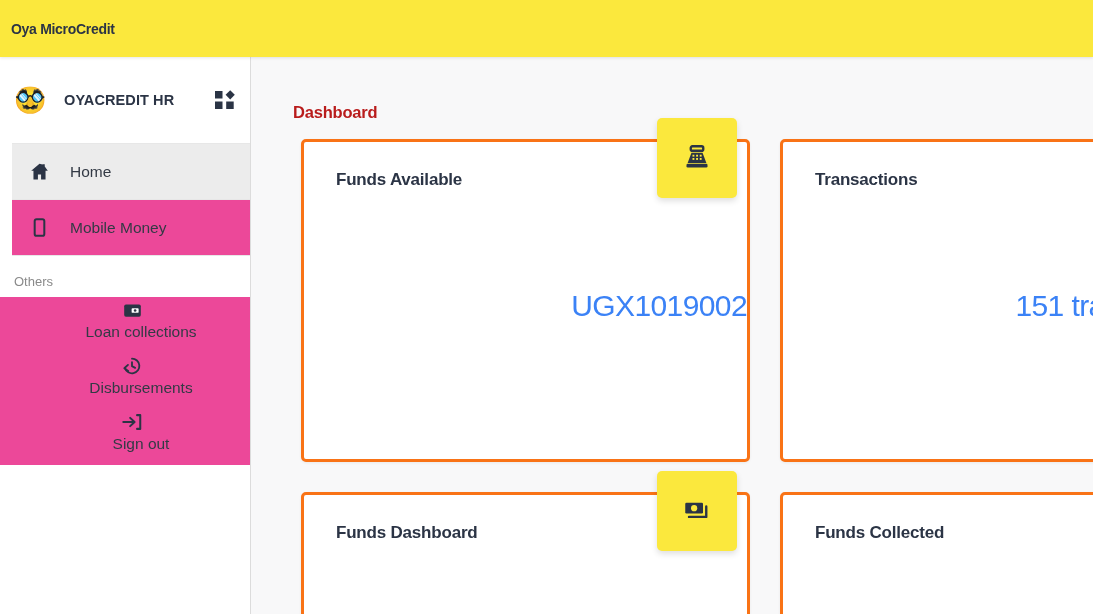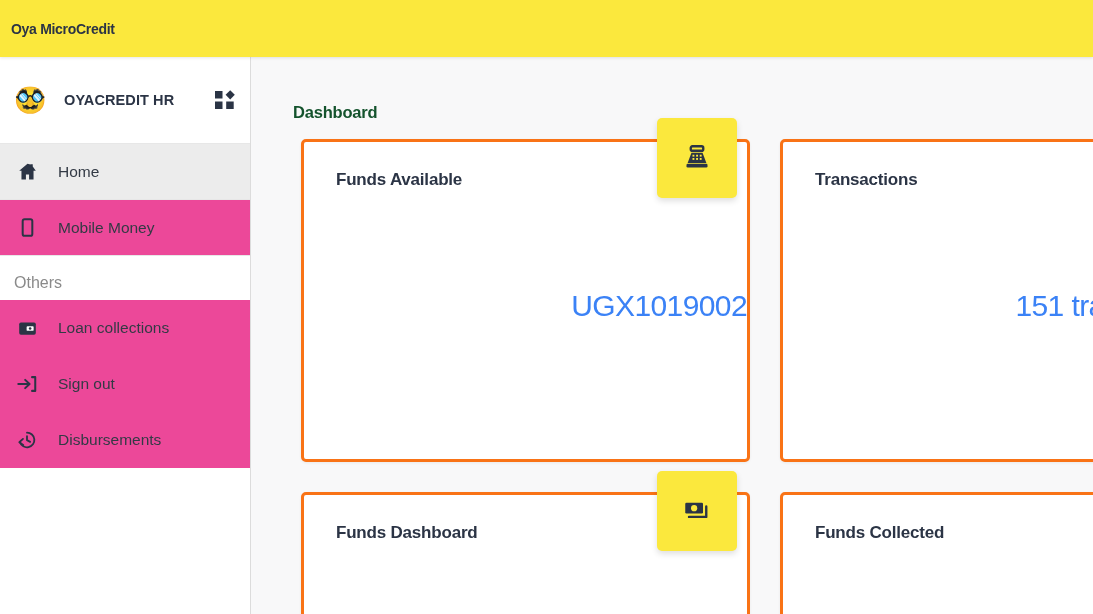--- a/index.html
+++ b/index.html
@@ -69,70 +69,70 @@
     text-align: center;
   }
   .brand-grid {
     margin-left: auto;
     width: 22px; height: 22px;
     display: flex;
     align-items: center;
     justify-content: center;
   }
 
-  .nav-top { border-top: 1px solid #e7e7e7; }
+  .nav-top { border-top: 1px solid #e7e7e7; margin-left: 12px; }
 
   .nav-item {
     height: 56px;
     display: flex;
     align-items: center;
     padding-left: 14px;
     cursor: pointer;
     border-bottom: 1px solid #e7e7e7;
     background: #ec4899;
   }
   .nav-item.active { background: #ECECEC; }
-  .nav-item.plain { border-bottom: none; }
+  .nav-item.plain { border-bottom: none; flex-direction: column; }
   .nav-icon {
     width: 26px; height: 26px;
     flex: 0 0 26px;
     display: flex;
     align-items: center;
     justify-content: center;
     color: #2B3445;
   }
   .nav-label {
     margin-left: 18px;
     font-size: 15.5px;
     color: #333a45;
     white-space: nowrap;
   }
 
   .nav-section-label {
     padding: 18px 0 8px 14px;
-    font-size: 16px;
+    font-size: 13px;
     color: #8a8a8a;
   }
 
   
   .main {
     position: absolute;
     top: 57px; left: 251px;
     width: 842px;
     height: 557px;
     background: #F8F8F9;
     overflow: hidden;
   }
   .page-title {
     position: absolute;
     top: 46px;
     left: 42px;
     font-size: 16.5px;
     font-weight: bold;
-    color: #14532d;
+    color: #b91c1c;
     letter-spacing: -0.2px;
     text-align: center;
   }
 
   .card-grid {
     position: absolute;
     top: 82px;
     left: 50px;
     width: 1000px;
   }
@@ -243,37 +243,37 @@
           <rect x="11" y="9.4" width="8" height="5.2" rx="1" ry="1" fill="#ffffff"></rect>
           <circle cx="15" cy="12" r="1.5" fill="#2B3445"></circle>
         </svg>
       </span>
       <span class="nav-label">Loan collections</span>
     </div>
 
     <div class="nav-item plain">
       <span class="nav-icon">
         <svg width="22" height="22" viewBox="0 0 24 24" aria-hidden="true">
+          <path d="M12 4a8 8 0 1 1-7.6 10.4" fill="none" stroke="#2B3445" stroke-width="2" stroke-linecap="round"></path>
+          <polyline points="7.6,10.8 3.6,14.4 7.9,17.4" fill="none" stroke="#2B3445" stroke-width="2" stroke-linecap="round" stroke-linejoin="round"></polyline>
+          <polyline points="12,7.8 12,12.2 15.4,14" fill="none" stroke="#2B3445" stroke-width="2" stroke-linecap="round" stroke-linejoin="round"></polyline>
+        </svg>
+      </span>
+      <span class="nav-label">Disbursements</span>
+    </div>
+
+    <div class="nav-item plain">
+      <span class="nav-icon">
+        <svg width="22" height="22" viewBox="0 0 24 24" aria-hidden="true">
           <line x1="2.5" y1="12" x2="14" y2="12" stroke="#2B3445" stroke-width="2.2" stroke-linecap="round"></line>
           <polyline points="10,7.5 14.8,12 10,16.5" fill="none" stroke="#2B3445" stroke-width="2.2" stroke-linecap="round" stroke-linejoin="round"></polyline>
           <polyline points="17.5,4.5 21,4.5 21,19.5 17.5,19.5" fill="none" stroke="#2B3445" stroke-width="2.2" stroke-linecap="round" stroke-linejoin="round"></polyline>
         </svg>
       </span>
       <span class="nav-label">Sign out</span>
-    </div>
-
-    <div class="nav-item plain">
-      <span class="nav-icon">
-        <svg width="22" height="22" viewBox="0 0 24 24" aria-hidden="true">
-          <path d="M12 4a8 8 0 1 1-7.6 10.4" fill="none" stroke="#2B3445" stroke-width="2" stroke-linecap="round"></path>
-          <polyline points="7.6,10.8 3.6,14.4 7.9,17.4" fill="none" stroke="#2B3445" stroke-width="2" stroke-linecap="round" stroke-linejoin="round"></polyline>
-          <polyline points="12,7.8 12,12.2 15.4,14" fill="none" stroke="#2B3445" stroke-width="2" stroke-linecap="round" stroke-linejoin="round"></polyline>
-        </svg>
-      </span>
-      <span class="nav-label">Disbursements</span>
     </div>
 
   </div>
 </div>
 
 <div class="main">
 
   <div class="page-title">Dashboard</div>
 
   <div class="card-grid">

